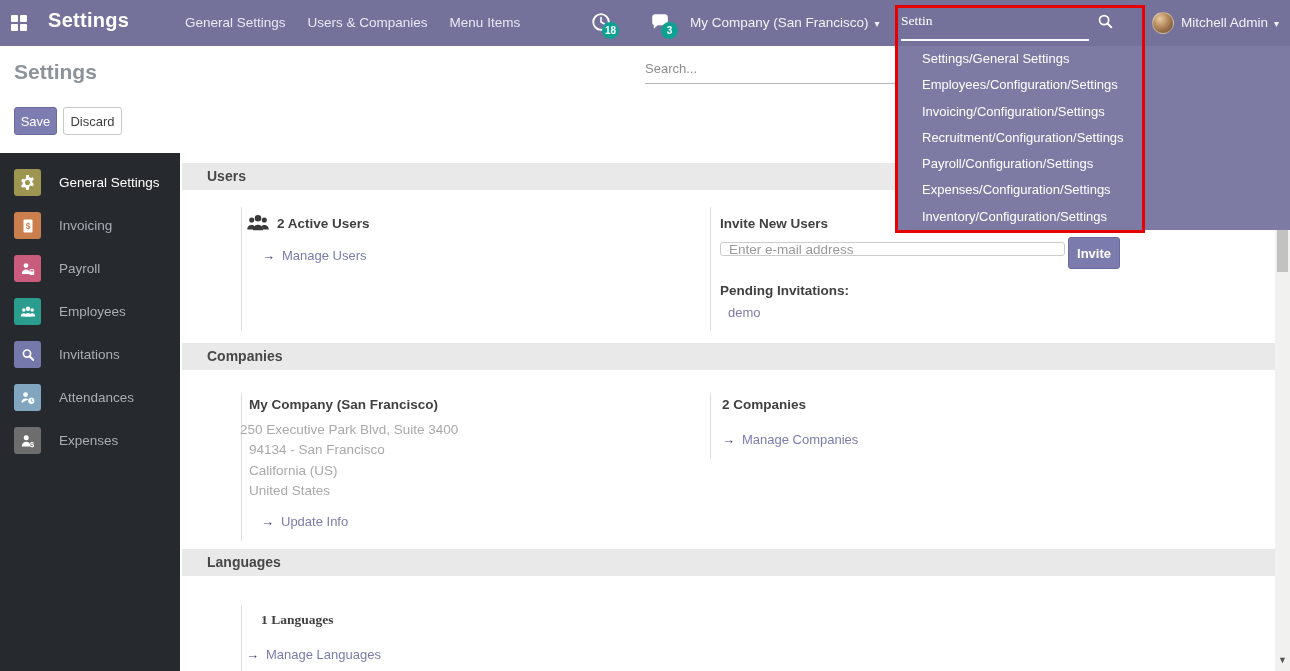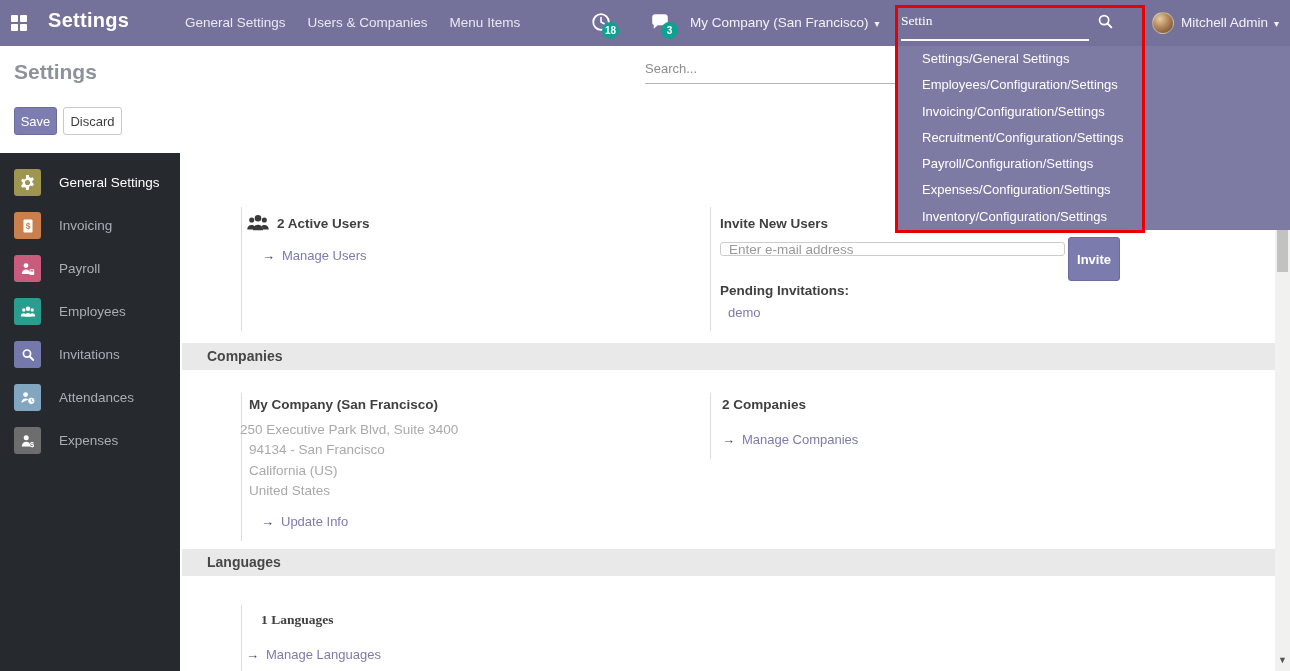--- a/index.html
+++ b/index.html
@@ -48,21 +48,21 @@
   
   .content { position:absolute; top:153px; left:180px; width:1110px; height:518px; background:#fff; z-index:1; }
   .sec-bar { position:absolute; left:2px; width:1095px; height:27px; background:#e9e9e9; line-height:27px; padding-left:25px; font-size:14px; font-weight:bold; color:#474747; }
   .vline { position:absolute; width:1px; background:#dcdcdc; }
   .set-title { position:absolute; font-size:13.5px; font-weight:bold; color:#404040; white-space:nowrap; }
   .muted { position:absolute; font-size:13.5px; color:#a9a9a9; white-space:nowrap; }
   .lnk { position:absolute; font-size:13px; color:#7d7bab; cursor:pointer; white-space:nowrap; }
   .lnk .arr { color:#3f3d70; font-weight:bold; margin-right:7px; }
   .email-input { position:absolute; left:540px; top:89px; width:345px; height:14px; border:1px solid #ccc; border-radius:3px; padding-left:8px; font-size:13.5px; color:#555; outline:none; font-family:inherit; }
   .email-input::placeholder { color:#999; }
-  .btn-invite { position:absolute; left:888px; top:84px; width:52px; height:44px; background:#7c7bad; border:1px solid #6c6ba0; border-radius:3px; color:#fff; font-weight:bold; font-size:13px; cursor:pointer; font-family:inherit; }
+  .btn-invite { position:absolute; left:888px; top:84px; width:52px; height:32px; background:#7c7bad; border:1px solid #6c6ba0; border-radius:3px; color:#fff; font-weight:bold; font-size:13px; cursor:pointer; font-family:inherit; }
   .grp-icon { position:absolute; left:66px; top:58px; width:24px; height:24px; }
 
   
   .scrollbar { position:absolute; top:46px; right:0; width:15px; height:625px; background:#f1f1ef; z-index:8; }
   .sb-thumb { position:absolute; top:184px; left:2px; width:11px; height:42px; background:#c2c2c0; cursor:pointer; }
   .sb-down { position:absolute; bottom:2px; left:0; width:15px; height:14px; text-align:center; font-size:9px; color:#555; cursor:pointer; }
 </style>
 </head>
 <body>
 
@@ -189,20 +189,21 @@
             <path d="M1.8 13.4c0-3 2-4.7 4.4-4.7s4.4 1.7 4.4 4.7z" fill="#fff"></path>
             <text x="12" y="13.5" font-size="7.5" font-weight="bold" fill="#fff" text-anchor="middle">$</text>
           </svg>
       </span>
       <span class="side-label">Expenses</span>
     </div>
   </aside>
 
   <main class="content">
 
+    <div class="sec-bar" style="top:10px;">Users</div>
     <div class="vline" style="left:61px; top:54px; height:124px;"></div>
     <div class="vline" style="left:530px; top:54px; height:124px;"></div>
     <span class="grp-icon">
       <svg viewBox="0 0 16 16" width="24" height="24">
           <circle cx="3.8" cy="6" r="1.7" fill="#3a3a3a"></circle>
           <circle cx="12.2" cy="6" r="1.7" fill="#3a3a3a"></circle>
           <circle cx="8" cy="4.8" r="2.2" fill="#3a3a3a"></circle>
           <path d="M.8 12.4c0-2 1.2-3.1 2.9-3.1.8 0 1.5.3 2 .8-.6.7-1 1.6-1 2.3zM15.2 12.4c0-2-1.2-3.1-2.9-3.1-.8 0-1.5.3-2 .8.6.7 1 1.6 1 2.3zM4.6 12.8c0-2.3 1.5-3.7 3.4-3.7s3.4 1.4 3.4 3.7z" fill="#3a3a3a"></path>
         </svg>
     </span>

